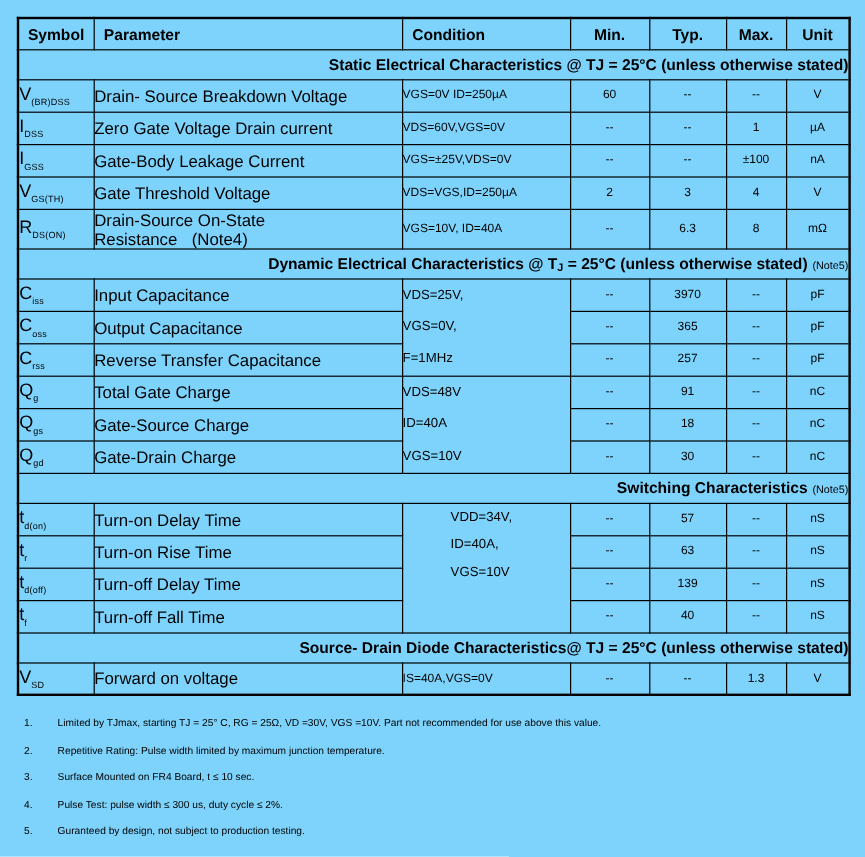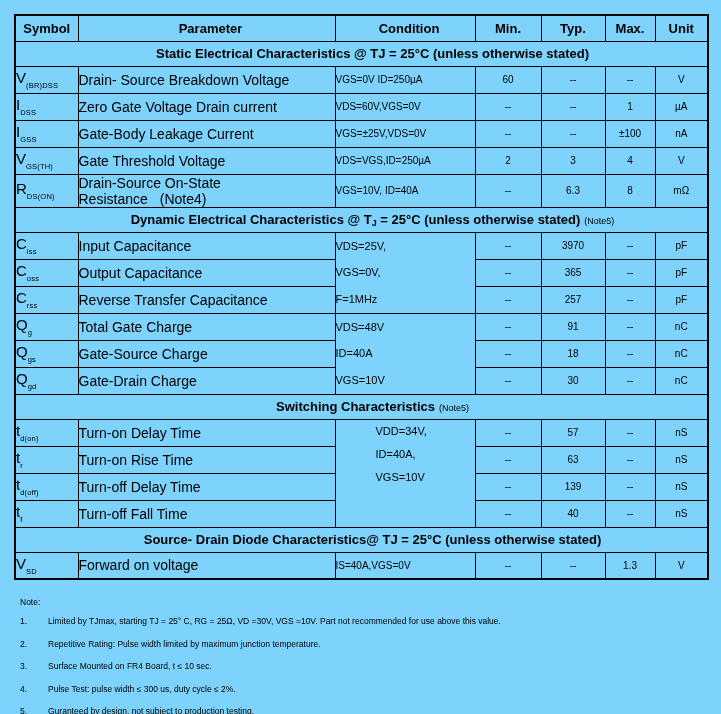--- a/index.html
+++ b/index.html
@@ -4,24 +4,24 @@
 <style>
   html,body{margin:0;padding:0;background:#ffffff;}
   body{width:721px;height:714px;font-family:"Liberation Sans",sans-serif;color:#000;}
   .sheet{position:relative;width:721px;height:714px;background:#7dd3fc;overflow:hidden;text-decoration:underline;}
 
   table.char{position:absolute;left:14px;top:14px;width:693px;border-collapse:collapse;table-layout:fixed;border:2px solid #000;}
   table.char th, table.char td{border:1px solid #000;padding:0;overflow:hidden;}
 
   thead tr{height:26px;}
   thead th{font-size:13px;font-weight:bold;text-align:center;}
-  thead th:nth-child(2), thead th:nth-child(3){text-align:center;padding-left:8px;}
+  thead th:nth-child(2), thead th:nth-child(3){text-align:left;padding-left:8px;}
 
   tr.section-row{height:25px;}
-  tr.section-row td{font-size:13px;font-weight:bold;text-align:center;padding-left:22px;}
+  tr.section-row td{font-size:13px;font-weight:bold;text-align:right;padding-left:22px;}
   .t-sub{font-size:9px;vertical-align:-2px;}
   .section-note{font-weight:normal;font-size:9px;margin-left:4px;}
 
   tr.data-row{height:27px;}
   td.symbol{padding-left:7px;font-size:15px;}
   .sym-sub{font-size:7.5px;vertical-align:-4.5px;letter-spacing:0.2px;}
   td.param{font-size:14px;padding-left:8px;}
   .param-note{margin-left:12px;}
   td.cond{font-size:10px;padding-left:8px;}
   td.cond-merged{font-size:11px;padding-left:9px;vertical-align:middle;}
@@ -220,21 +220,20 @@
           <td class="cond"><span>IS=40A,VGS=0V</span></td>
           <td class="val">--</td>
           <td class="val">--</td>
           <td class="val">1.3</td>
           <td class="val">V</td>
         </tr>
       </tbody>
   </table>
 
   <div class="notes">
-    <div class="note-label">Note:</div>
     <div>
         <div class="note-item">
           <span class="note-num">1.</span>
           <span class="note-text">Limited by TJmax, starting TJ = 25° C, RG = 25Ω, VD =30V, VGS =10V. Part not recommended for use above this value.</span>
         </div>
         <div class="note-item">
           <span class="note-num">2.</span>
           <span class="note-text">Repetitive Rating: Pulse width limited by maximum junction temperature.</span>
         </div>
         <div class="note-item">

